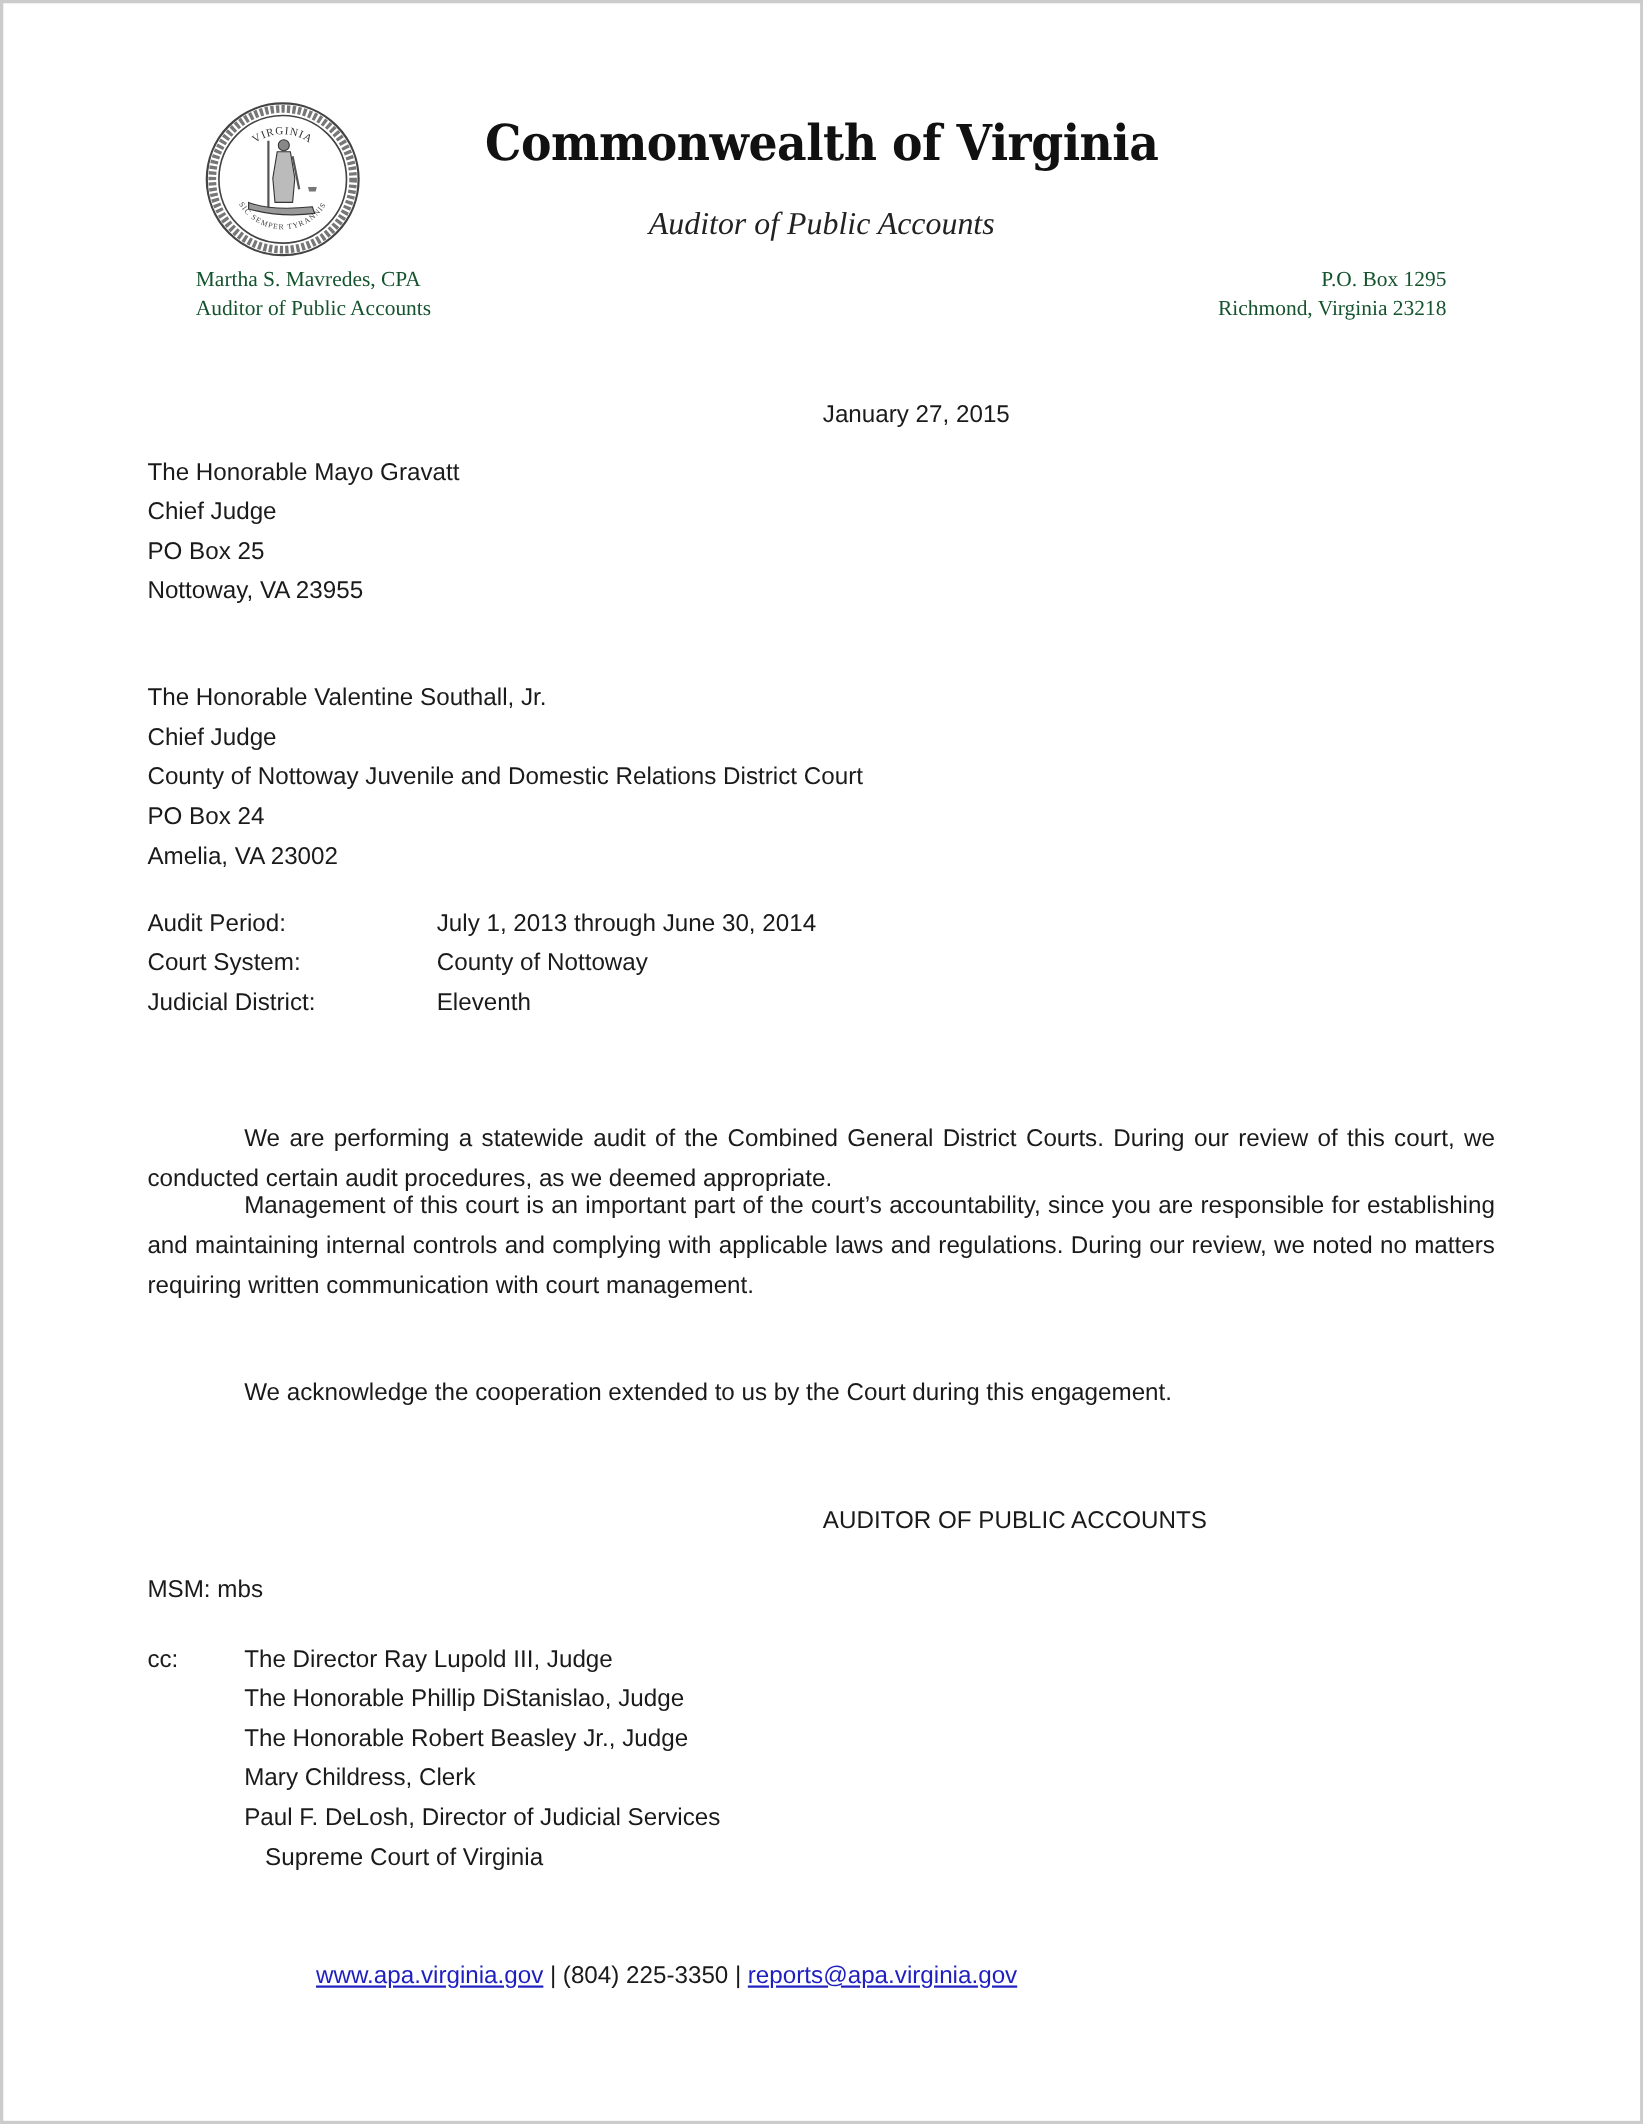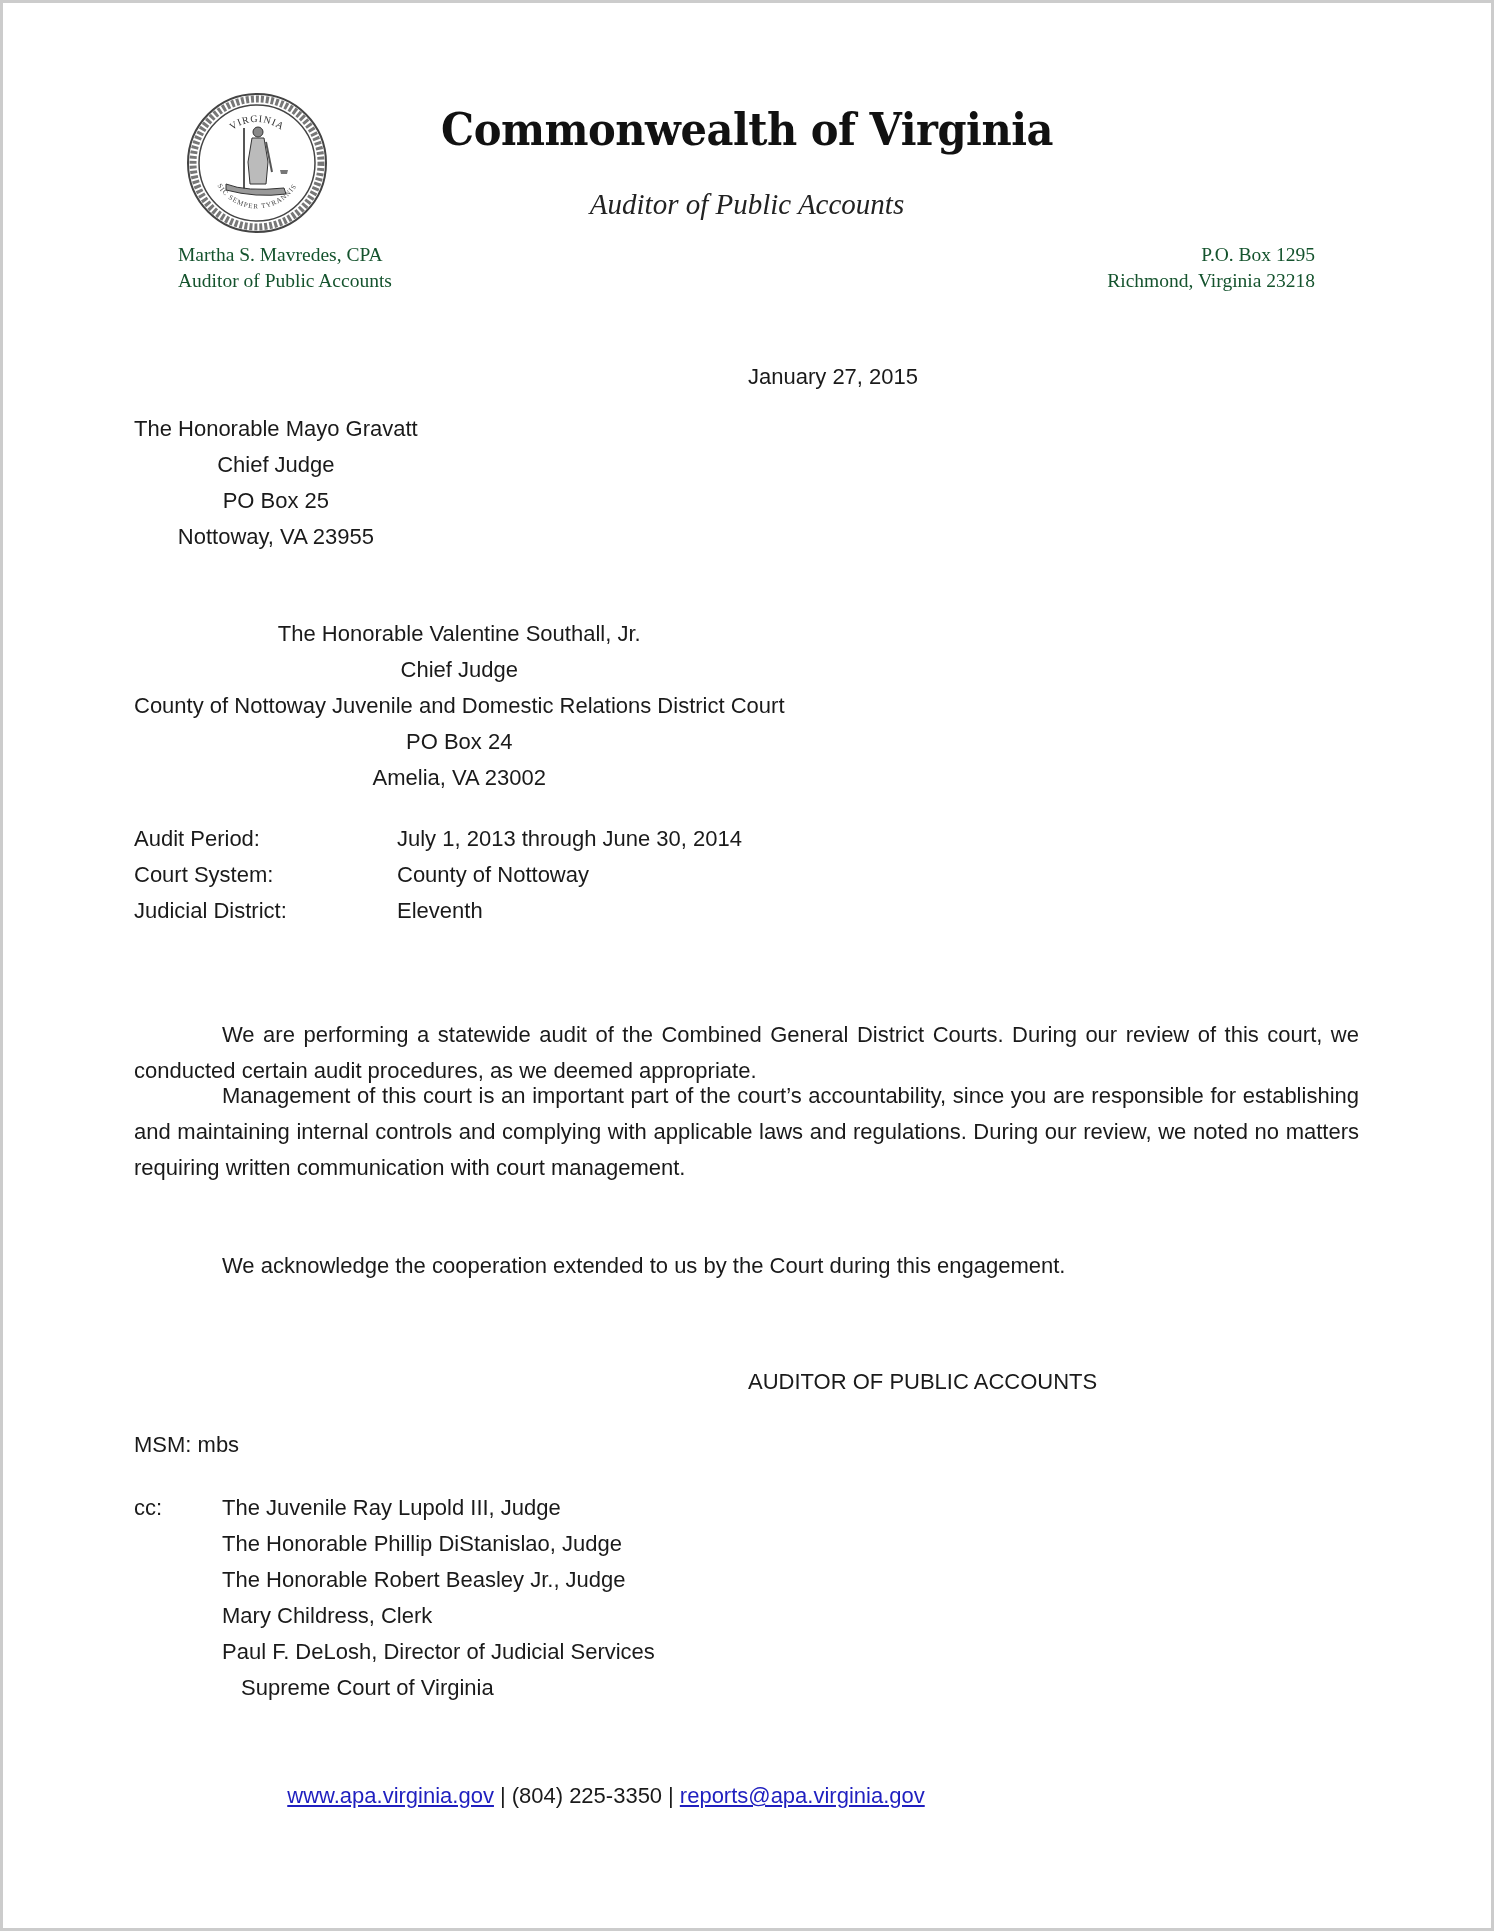--- a/index.html
+++ b/index.html
@@ -32,21 +32,21 @@
     position: absolute; font-family: "Liberation Serif", serif; font-size: 19.5px;
     line-height: 26px; color: #14532d;
   }
   .lh-left { left: 178px; top: 242px; }
   .lh-right { right: 179px; top: 242px; text-align: right; }
 
   
   .txt { font-family: "Liberation Sans", sans-serif; font-size: 22px; line-height: 36px; color: #1a1a1a; }
   .date { left: 748px; top: 359px; }
   .addr { position: absolute; left: 134px; }
-  .addr div { white-space: nowrap; text-align: center; }
+  .addr div { white-space: nowrap; }
   .addr1 { top: 411px; }
   .addr2 { top: 616px; }
 
   .audit { position: absolute; left: 134px; top: 821px; }
   .audit-row { position: relative; height: 36px; white-space: nowrap; }
   .audit-label { position: absolute; left: 0; top: 0; }
   .audit-value { position: absolute; left: 263px; top: 0; }
 
   .para {
     position: absolute; left: 134px; width: 1225px; text-align: justify;
@@ -147,21 +147,21 @@
 <p class="para p1 txt">We are performing a statewide audit of the Combined General District Courts.  During our review of this court, we conducted certain audit procedures, as we deemed appropriate.</p>
 <p class="para p2 txt">Management of this court is an important part of the court’s accountability, since you are responsible for establishing and maintaining internal controls and complying with applicable laws and regulations.  During our review, we noted no matters requiring written communication with court management.</p>
 <p class="para p3 txt">We acknowledge the cooperation extended to us by the Court during this engagement.</p>
 
 <div class="abs txt signer">AUDITOR OF PUBLIC ACCOUNTS</div>
 <div class="abs txt initials">MSM: mbs</div>
 
 <div class="cc txt">
   <span class="cc-label">cc:</span>
   <div class="cc-list">
-    <div>The Juvenile Ray Lupold III, Judge</div>
+    <div>The Director Ray Lupold III, Judge</div>
     <div>The Honorable Phillip DiStanislao, Judge</div>
     <div>The Honorable Robert Beasley Jr., Judge</div>
     <div>Mary Childress, Clerk</div>
     <div>Paul F. DeLosh, Director of Judicial Services</div>
     <div class="sub">Supreme Court of Virginia</div>
   </div>
 </div>
 
 <div class="footer">
   <a style="color: rgb(31, 31, 191);">www.apa.virginia.gov</a><span class="sep">|</span><span>(804) 225-3350</span><span class="sep">|</span><a style="color: rgb(31, 31, 191);">reports@apa.virginia.gov</a>

